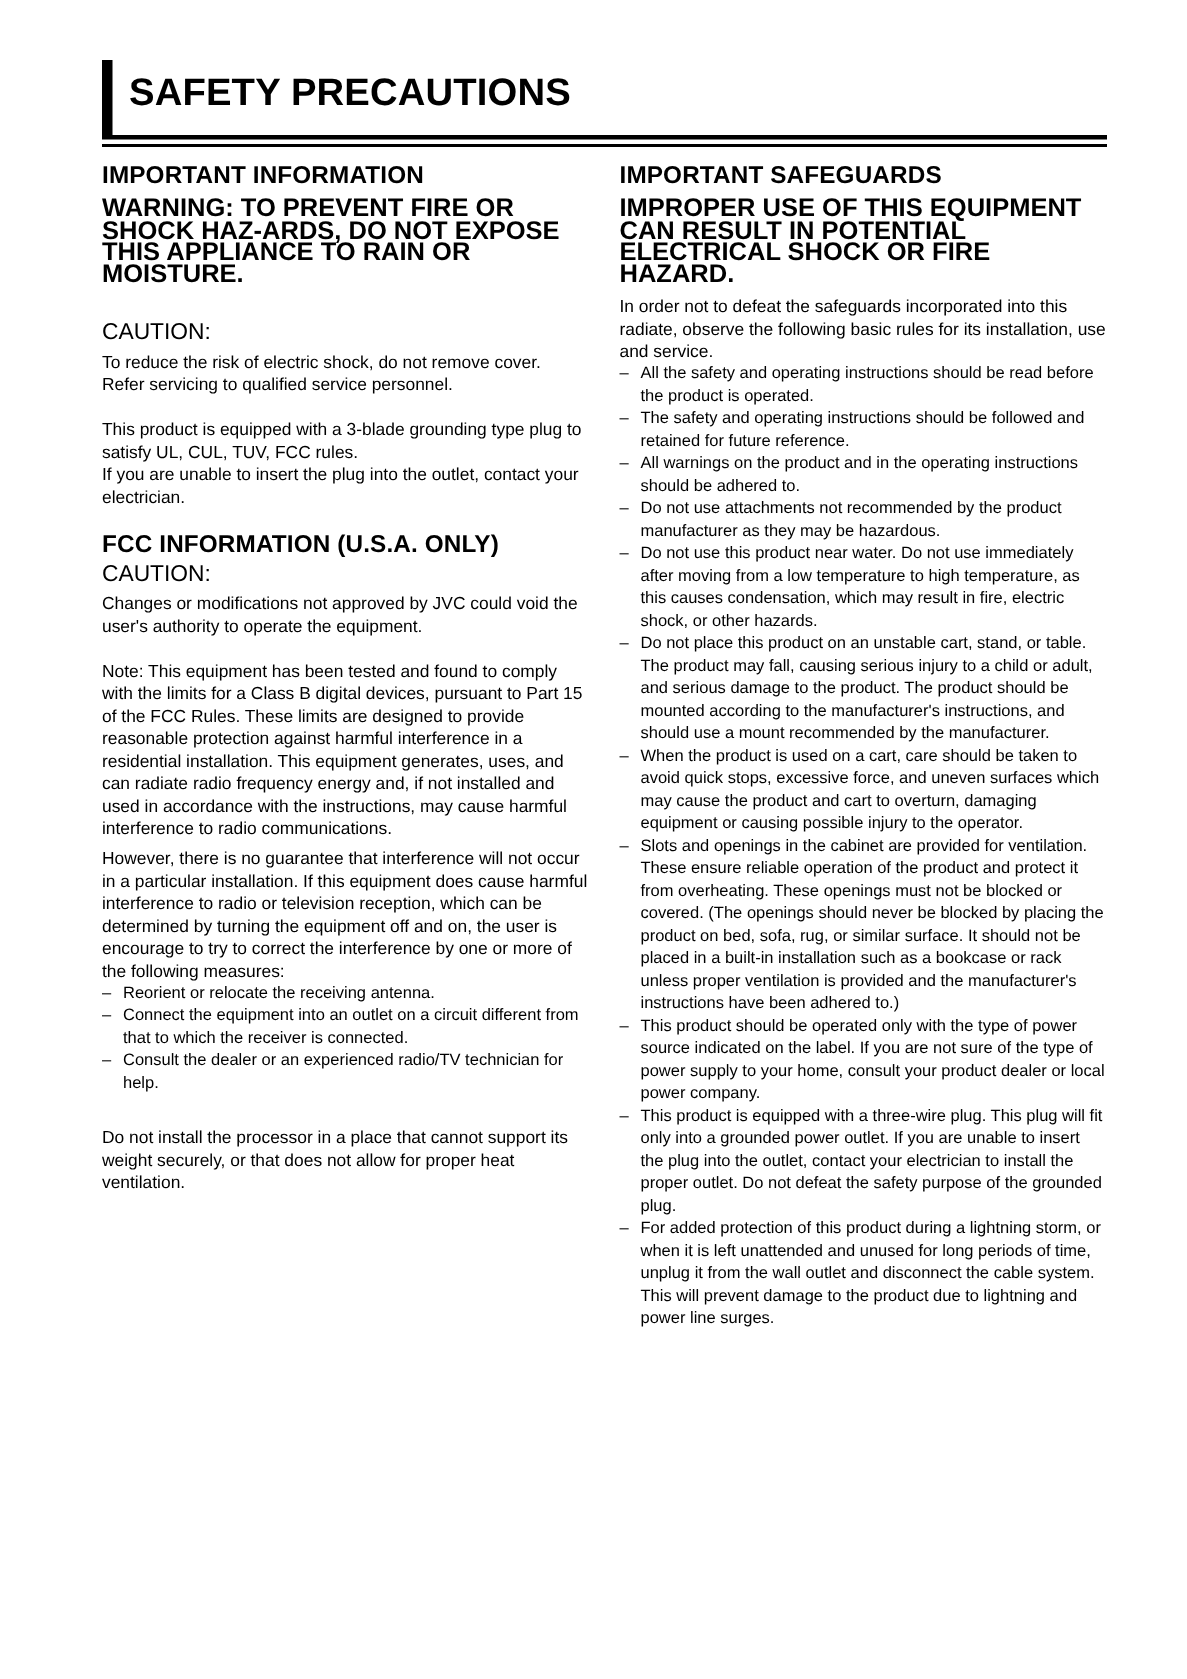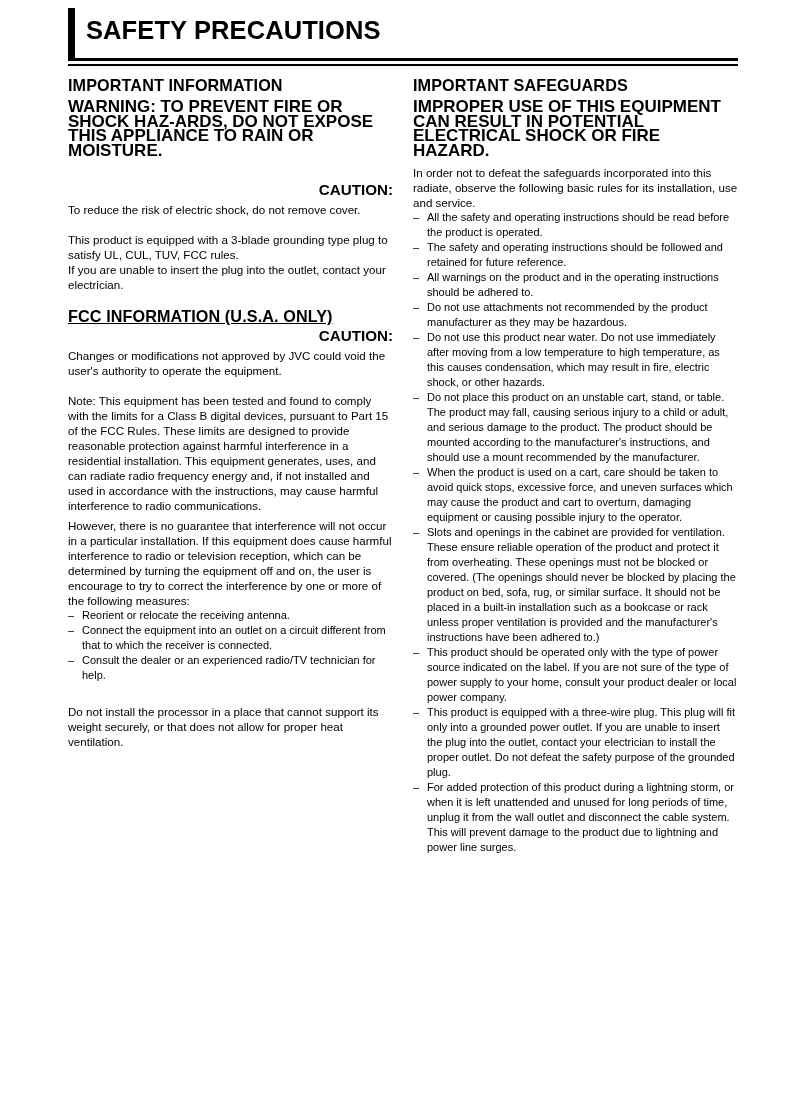--- a/index.html
+++ b/index.html
@@ -13,20 +13,21 @@
     font-family: "Liberation Sans", sans-serif;
     color: #000000;
     -webkit-font-smoothing: antialiased;
   }
   .page {
     position: relative;
     width: 791px;
     height: 894px;
     box-sizing: border-box;
     overflow: hidden;
+    margin-top: 32px;
   }
 
   
   .page-header {
     position: absolute;
     left: 68px;
     top: 8px;
     width: 670px;
     height: 56px;
   }
@@ -96,23 +97,22 @@
   }
   h3.sub-head {
     margin: 0 0 1px 0;
     font-size: 12.4px;
     font-weight: bold;
     line-height: 15px;
   }
   h3.caution {
     margin: 0 0 3px 0;
     font-size: 15.2px;
-    font-weight: bold;
+    font-weight: normal;
     line-height: 18px;
-    text-align: right;
   }
   p.body {
     margin: 0;
     font-size: 11.6px;
     line-height: 15px;
     text-align: left;
   }
   p.body + p.body { margin-top: 0; }
 
   .gap-xs { height: 5px; }
@@ -165,29 +165,30 @@
     <div class="col col-left">
 
       <h2 class="sec-title">IMPORTANT INFORMATION</h2>
 
       <h3 class="sub-head-bold-caps">WARNING: TO PREVENT FIRE OR SHOCK HAZ-ARDS, DO NOT EXPOSE THIS APPLIANCE TO RAIN OR MOISTURE.</h3>
 
       <div class="gap-l"></div>
 
       <h3 class="caution">CAUTION:</h3>
       <p class="body">To reduce the risk of electric shock, do not remove cover.</p>
+      <p class="body">Refer servicing to qualified service personnel.</p>
 
       <div class="gap-m"></div>
 
       <p class="body">This product is equipped with a 3-blade grounding type plug to satisfy UL, CUL, TUV, FCC rules.</p>
       <p class="body">If you are unable to insert the plug into the outlet, contact your electrician.</p>
 
       <div class="gap-m"></div>
 
-      <h2 class="sec-title" style="margin-bottom:1px;text-decoration:underline;">FCC INFORMATION (U.S.A. ONLY)</h2>
+      <h2 class="sec-title" style="margin-bottom:1px;">FCC INFORMATION (U.S.A. ONLY)</h2>
       <h3 class="caution">CAUTION:</h3>
       <p class="body">Changes or modifications not approved by JVC could void the user's authority to operate the equipment.</p>
 
       <div class="gap-m"></div>
 
       <p class="body">Note: This equipment has been tested and found to comply with the limits for a Class B digital devices, pursuant to Part 15 of the FCC Rules. These limits are designed to provide reasonable protection against harmful interference in a residential installation. This equipment generates, uses, and can radiate radio frequency energy and, if not installed and used in accordance with the instructions, may cause harmful interference to radio communications.</p>
 
       <div class="gap-xs"></div>
 
       <p class="body">However, there is no guarantee that interference will not occur in a particular installation. If this equipment does cause harmful interference to radio or television reception, which can be determined by turning the equipment off and on, the user is encourage to try to correct the interference by one or more of the following measures:</p>

